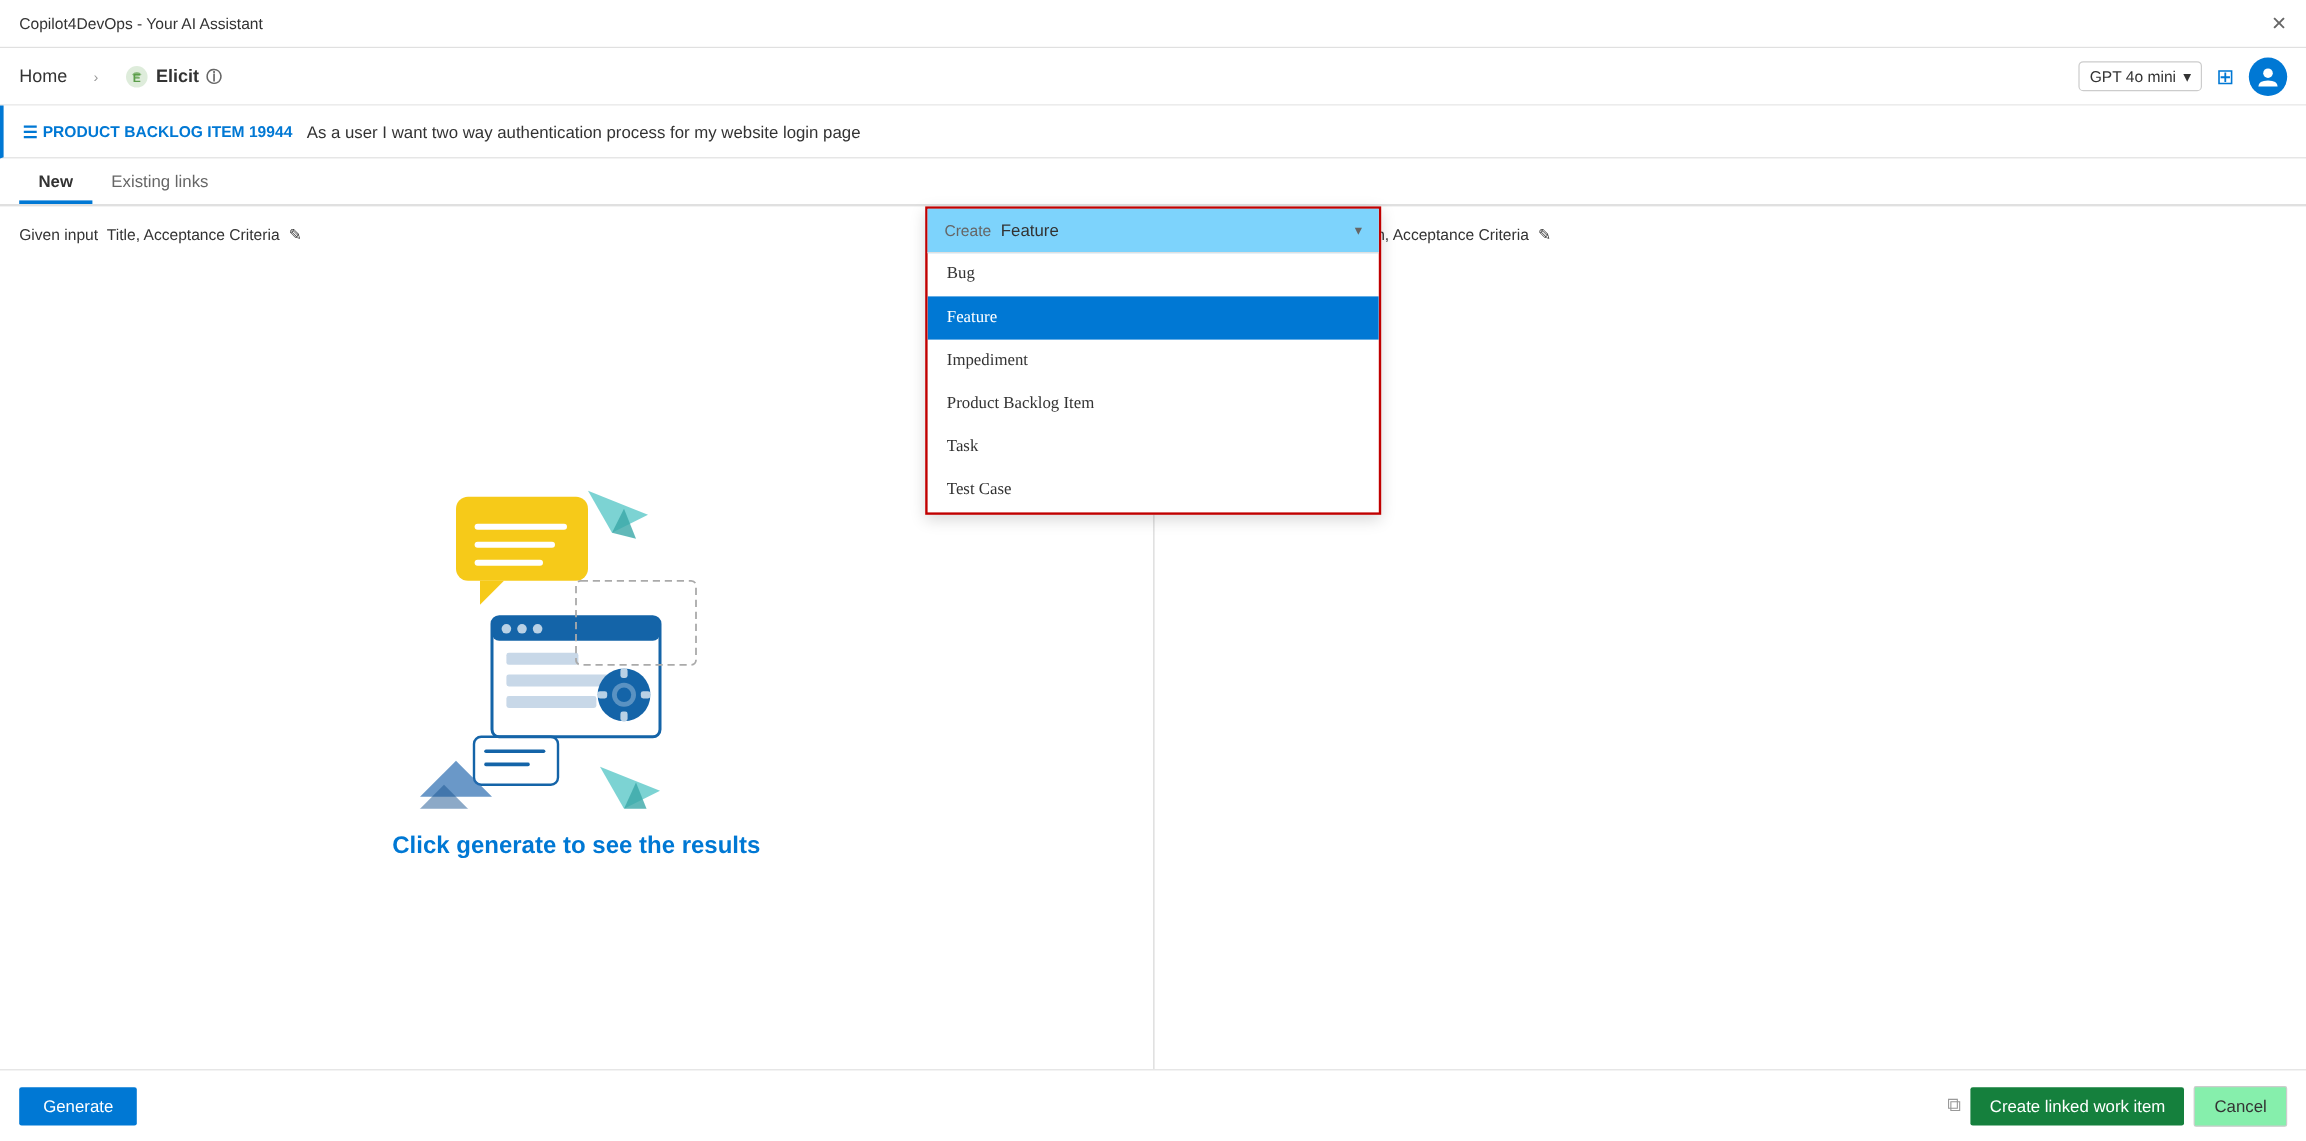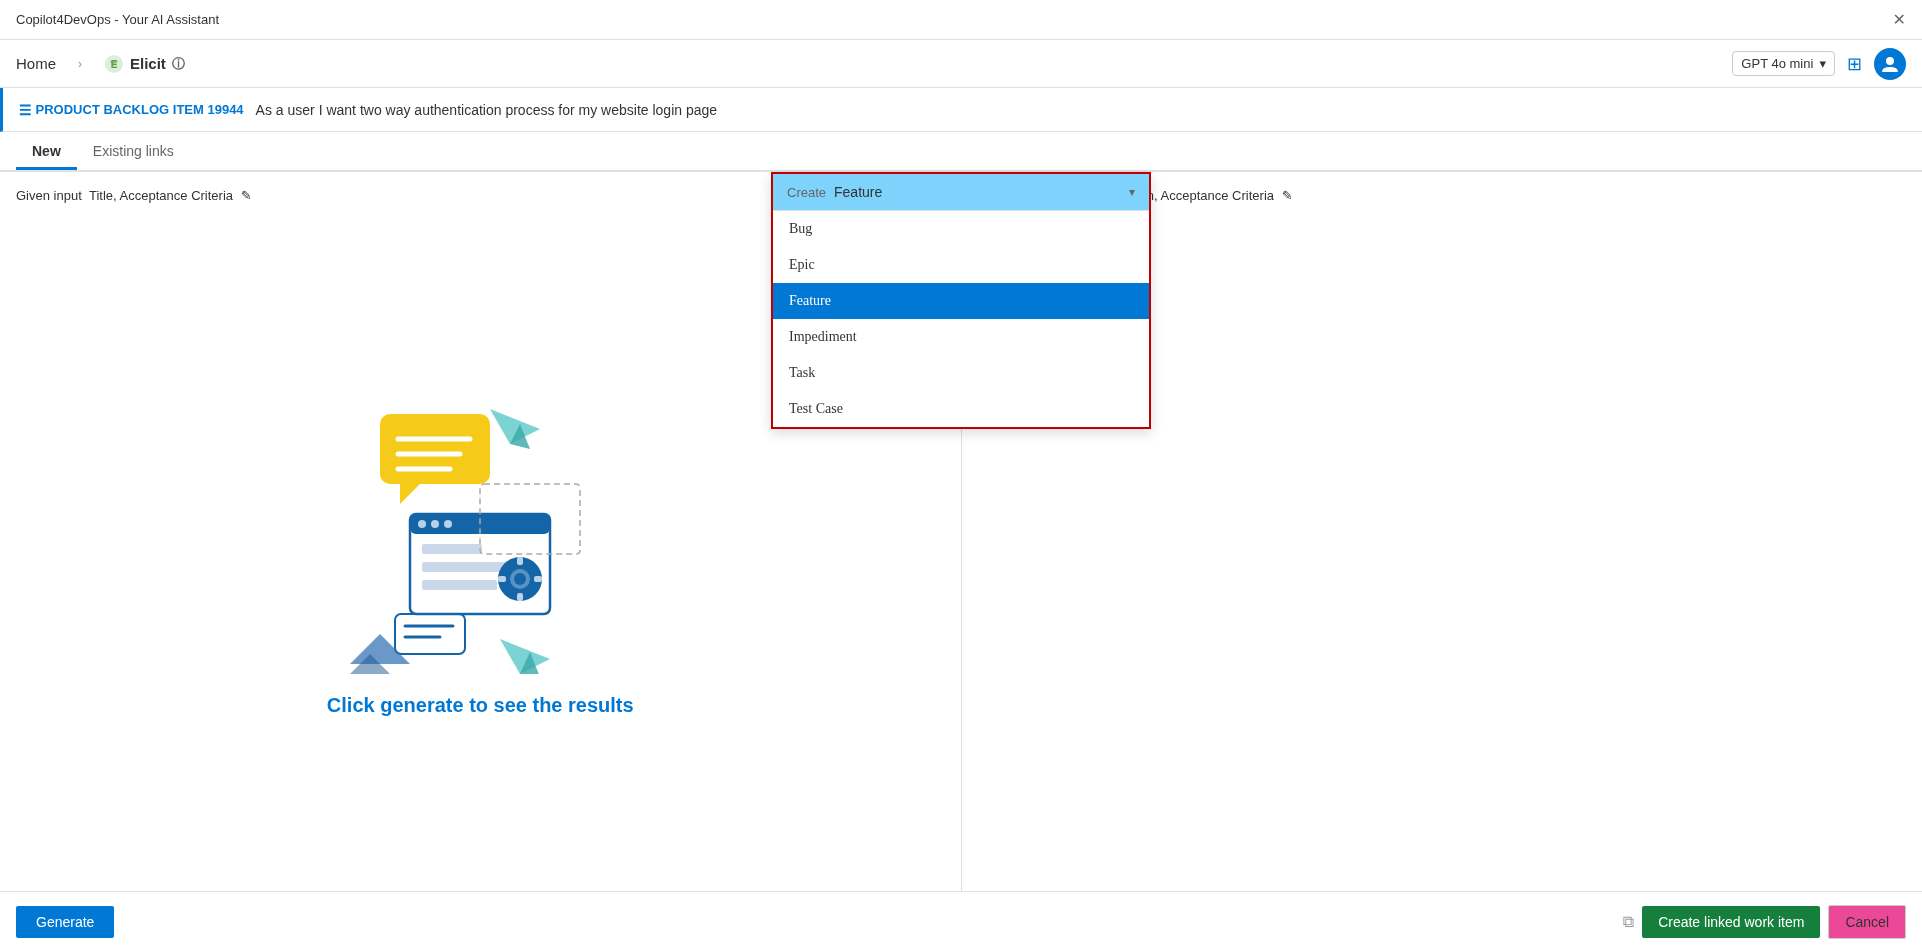--- a/index.html
+++ b/index.html
@@ -116,21 +116,21 @@
     .btn-generate {
       background: #0078d4; color: #fff; border: none; padding: 8px 20px;
       font-size: 14px; cursor: pointer; border-radius: 2px; font-family: inherit;
     }
     .bottom-right { display: flex; align-items: center; gap: 8px; }
     .btn-create-linked {
       background: #15803d; color: #fff; border: none; padding: 8px 16px;
       font-size: 14px; cursor: pointer; border-radius: 2px; font-family: inherit;
     }
     .btn-cancel {
-      background: #ec4899; color: #333; border: 1px solid #ccc; padding: 8px 16px;
+      background: #86efac; color: #333; border: 1px solid #ccc; padding: 8px 16px;
       font-size: 14px; cursor: pointer; border-radius: 2px; font-family: inherit;
     }
     .copy-icon { color: #999; font-size: 16px; cursor: pointer; }
 
     
     .edit-icon { color: #666; font-size: 13px; cursor: pointer; margin-left: 4px; }
 
     
     .user-icon-btn {
       width: 32px; height: 32px; border-radius: 50%;
@@ -251,23 +251,23 @@
 
   <div class="create-dropdown-container" style="top: 0; left: calc(50% - 190px); transform: none;">
     <div class="create-dropdown-header">
       <span class="create-label">Create</span>
       <span class="create-value">Feature</span>
       <span class="dropdown-chevron">▾</span>
     </div>
     <div class="dropdown-scrollbar-container">
       <ul class="dropdown-list">
         <li>Bug</li>
-        <li>Epic</li>
         <li class="selected">Feature</li>
         <li>Impediment</li>
+        <li>Product Backlog Item</li>
         <li>Task</li>
         <li>Test Case</li>
       </ul>
     </div>
   </div>
 
   <div class="right-panel">
     <div class="output-label">
       <span>Output fields</span>&nbsp;&nbsp;<span style="color:#333;font-weight:500;">Title,  Description,  Acceptance Criteria</span>
       <span class="edit-icon">✎</span>

